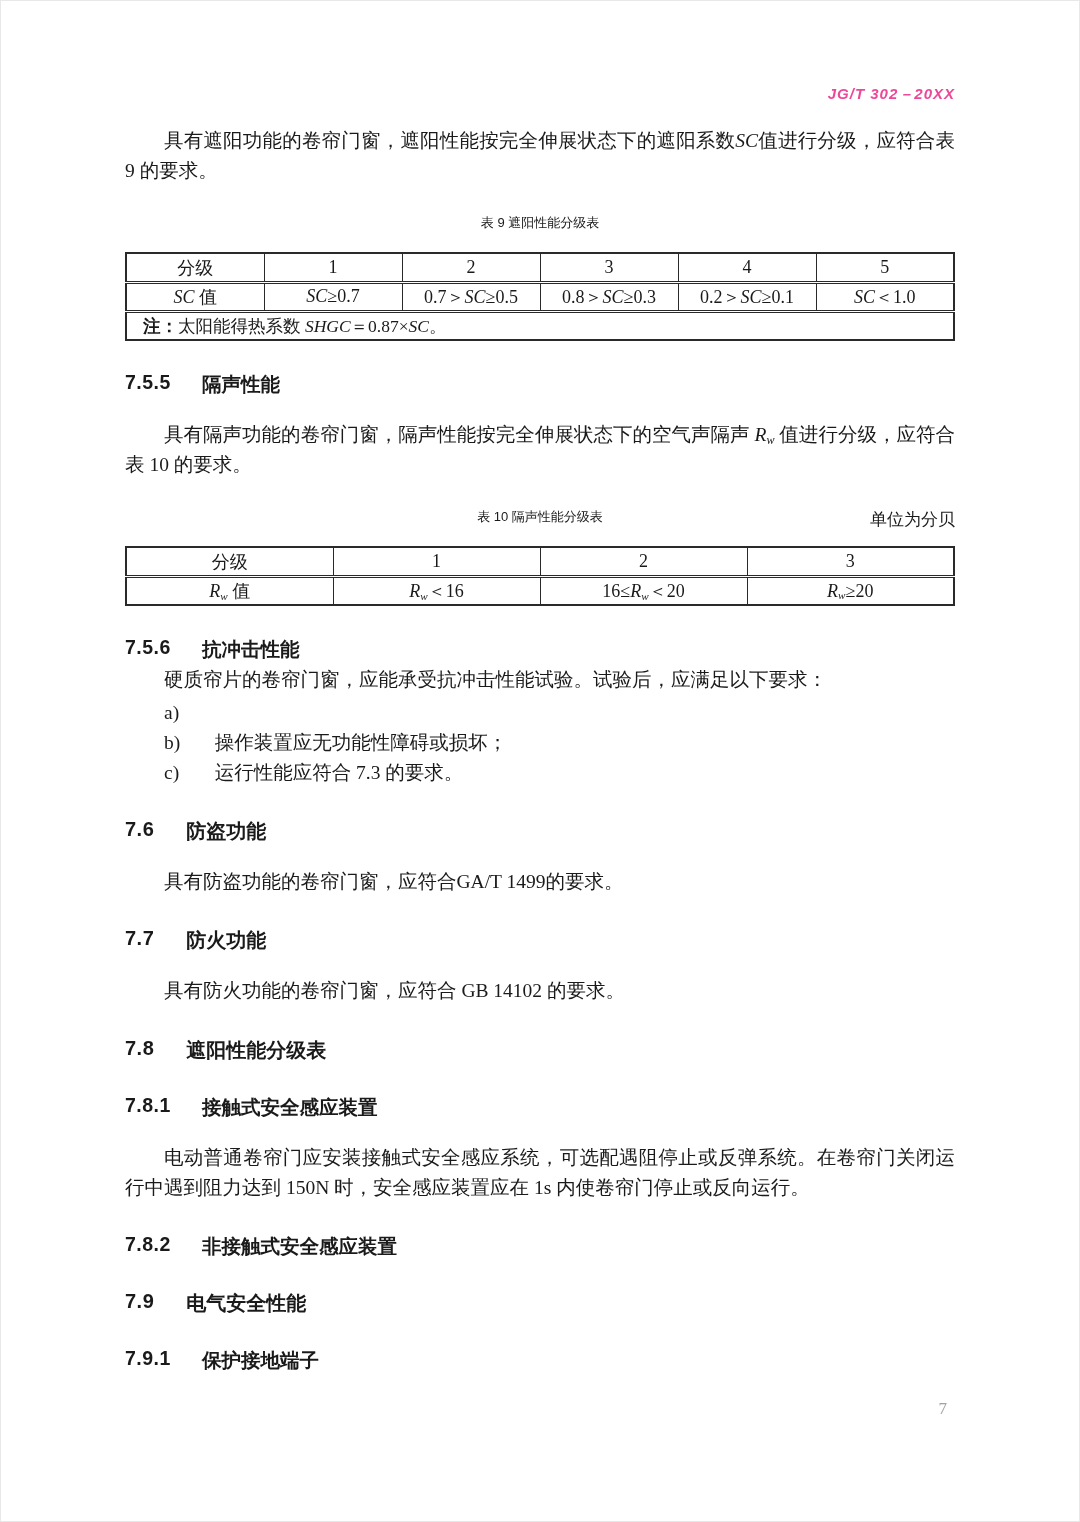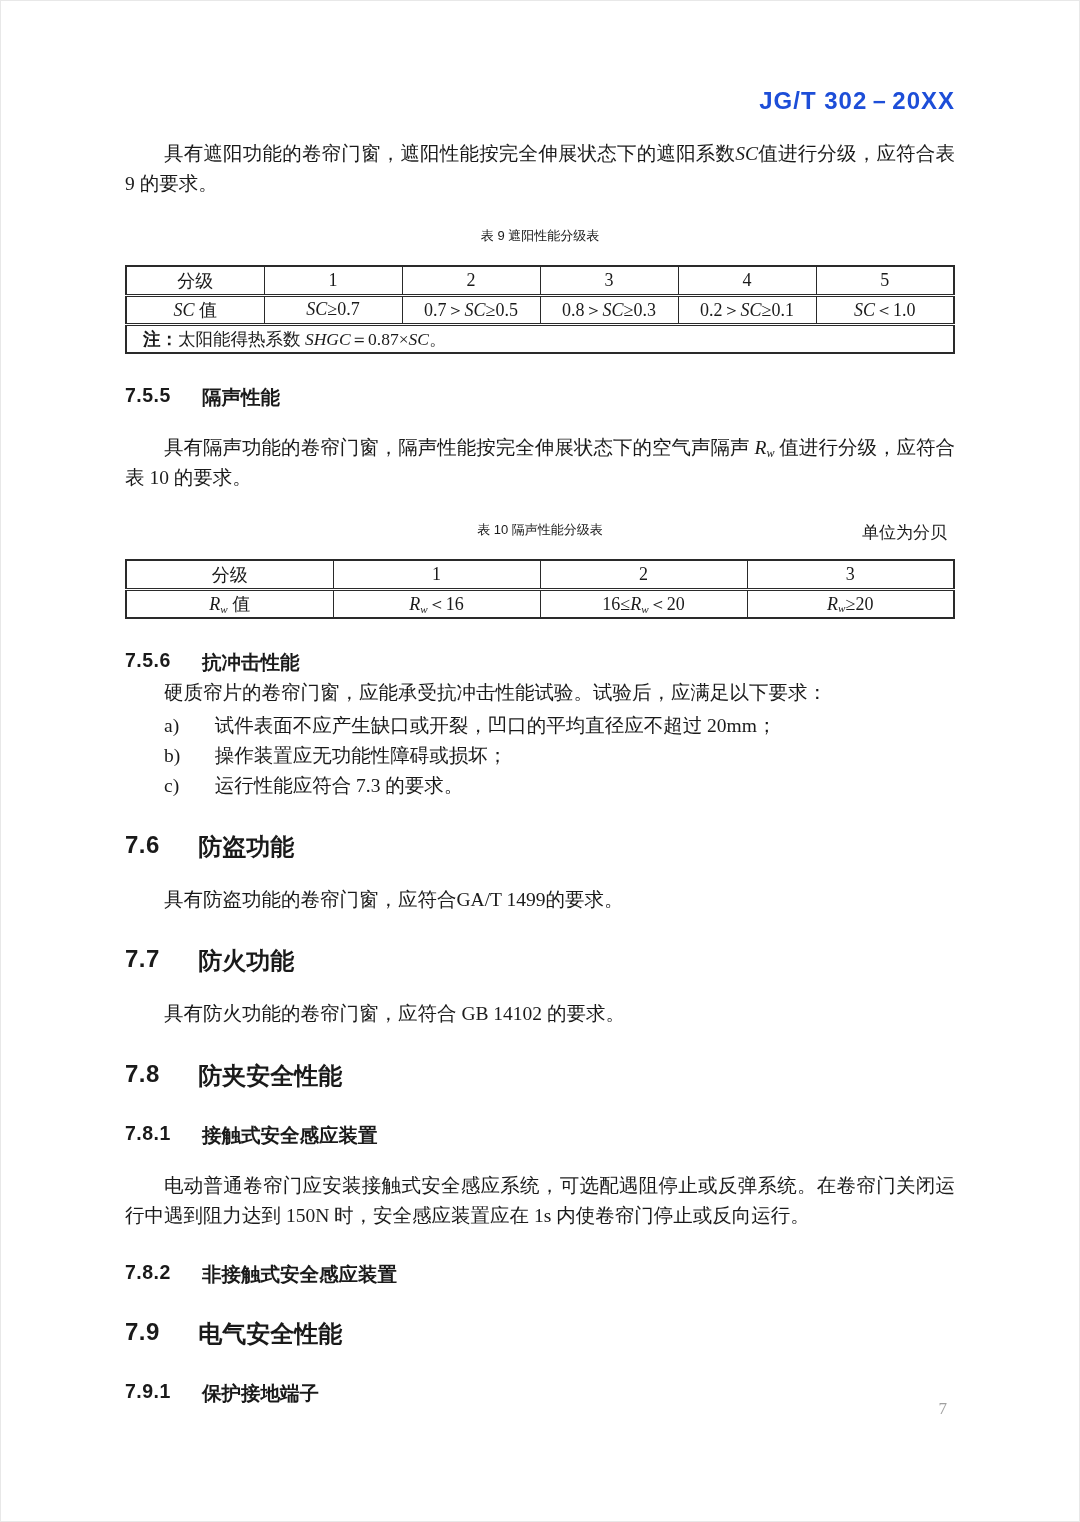--- a/index.html
+++ b/index.html
@@ -17,23 +17,24 @@
     margin: 0 auto;
     padding-top: 84px;
     position: relative;
     height: 100%;
   }
   
   .doc-header {
     text-align: right;
     font-family: "Liberation Sans", "DejaVu Sans", sans-serif;
     font-weight: bold;
-    font-size: 24px;
+    font-size: 15px;
     letter-spacing: 1px;
-    color: #1d4ed8;
+    color: #ec4899;
+    font-style: italic;
   }
   
   .para {
     font-size: 19.5px;
     line-height: 1.55;
     text-align: justify;
     text-indent: 2em;
     margin-top: 22px;
   }
   .para.tight { margin-top: 2px; }
@@ -58,21 +59,21 @@
   }
   .table-caption-row {
     display: flex;
     align-items: flex-start;
     justify-content: center;
     position: relative;
     margin-top: 28px;
   }
   .table-caption-row .unit-label {
     position: absolute;
-    right: 8px;
+    right: 0;
     font-family: "Liberation Sans", "DejaVu Sans", sans-serif;
     font-weight: normal;
     font-size: 17px;
     color: #1a1a1a;
   }
   
   table.grade-table {
     width: 100%;
     border-collapse: collapse;
     table-layout: fixed;
@@ -95,21 +96,21 @@
     padding-left: 16px;
     font-size: 17.5px;
     height: 27px;
     border-top: 3px double #2a2a2a;
   }
   .note-label { font-weight: bold; font-family: "Liberation Sans", "DejaVu Sans", sans-serif; }
   
   .sec-heading {
     font-family: "Liberation Sans", "DejaVu Sans", sans-serif;
     font-weight: bold;
-    font-size: 24px;
+    font-size: 20px;
     margin-top: 30px;
     display: flex;
   }
   .sec-heading .sec-num { margin-right: 1.6em; letter-spacing: 0.5px; }
   .sec-heading.sub { font-size: 19.5px; }
   
   .ltr-list { margin-top: 2px; }
   .ltr-item {
     display: flex;
     font-size: 19.5px;
@@ -192,21 +193,20 @@
     </table>
 
   <div class="sec-heading sub">
     <span class="sec-num">7.5.6</span>
     <span>抗冲击性能</span>
   </div>
   <p class="para tight">硬质帘片的卷帘门窗，应能承受抗冲击性能试验。试验后，应满足以下要求：</p>
   <div class="ltr-list">
     <div class="ltr-item">
       <span class="marker">a)</span>
-      <span>试件表面不应产生缺口或开裂，凹口的平均直径应不超过 20mm；</span>
     </div>
     <div class="ltr-item">
       <span class="marker">b)</span>
       <span>操作装置应无功能性障碍或损坏；</span>
     </div>
     <div class="ltr-item">
       <span class="marker">c)</span>
       <span>运行性能应符合 7.3 的要求。</span>
     </div>
   </div>
@@ -218,21 +218,21 @@
   <p class="para">具有防盗功能的卷帘门窗，应符合GA/T 1499的要求。</p>
 
   <div class="sec-heading">
     <span class="sec-num">7.7</span>
     <span>防火功能</span>
   </div>
   <p class="para">具有防火功能的卷帘门窗，应符合 GB 14102 的要求。</p>
 
   <div class="sec-heading">
     <span class="sec-num">7.8</span>
-    <span>防夹安全性能</span>
+    <span>遮阳性能分级表</span>
   </div>
 
   <div class="sec-heading sub">
     <span class="sec-num">7.8.1</span>
     <span>接触式安全感应装置</span>
   </div>
   <p class="para">电动普通卷帘门应安装接触式安全感应系统，可选配遇阻停止或反弹系统。在卷帘门关闭运行中遇到阻力达到 150N 时，安全感应装置应在 1s 内使卷帘门停止或反向运行。</p>
 
   <div class="sec-heading sub">
     <span class="sec-num">7.8.2</span>

